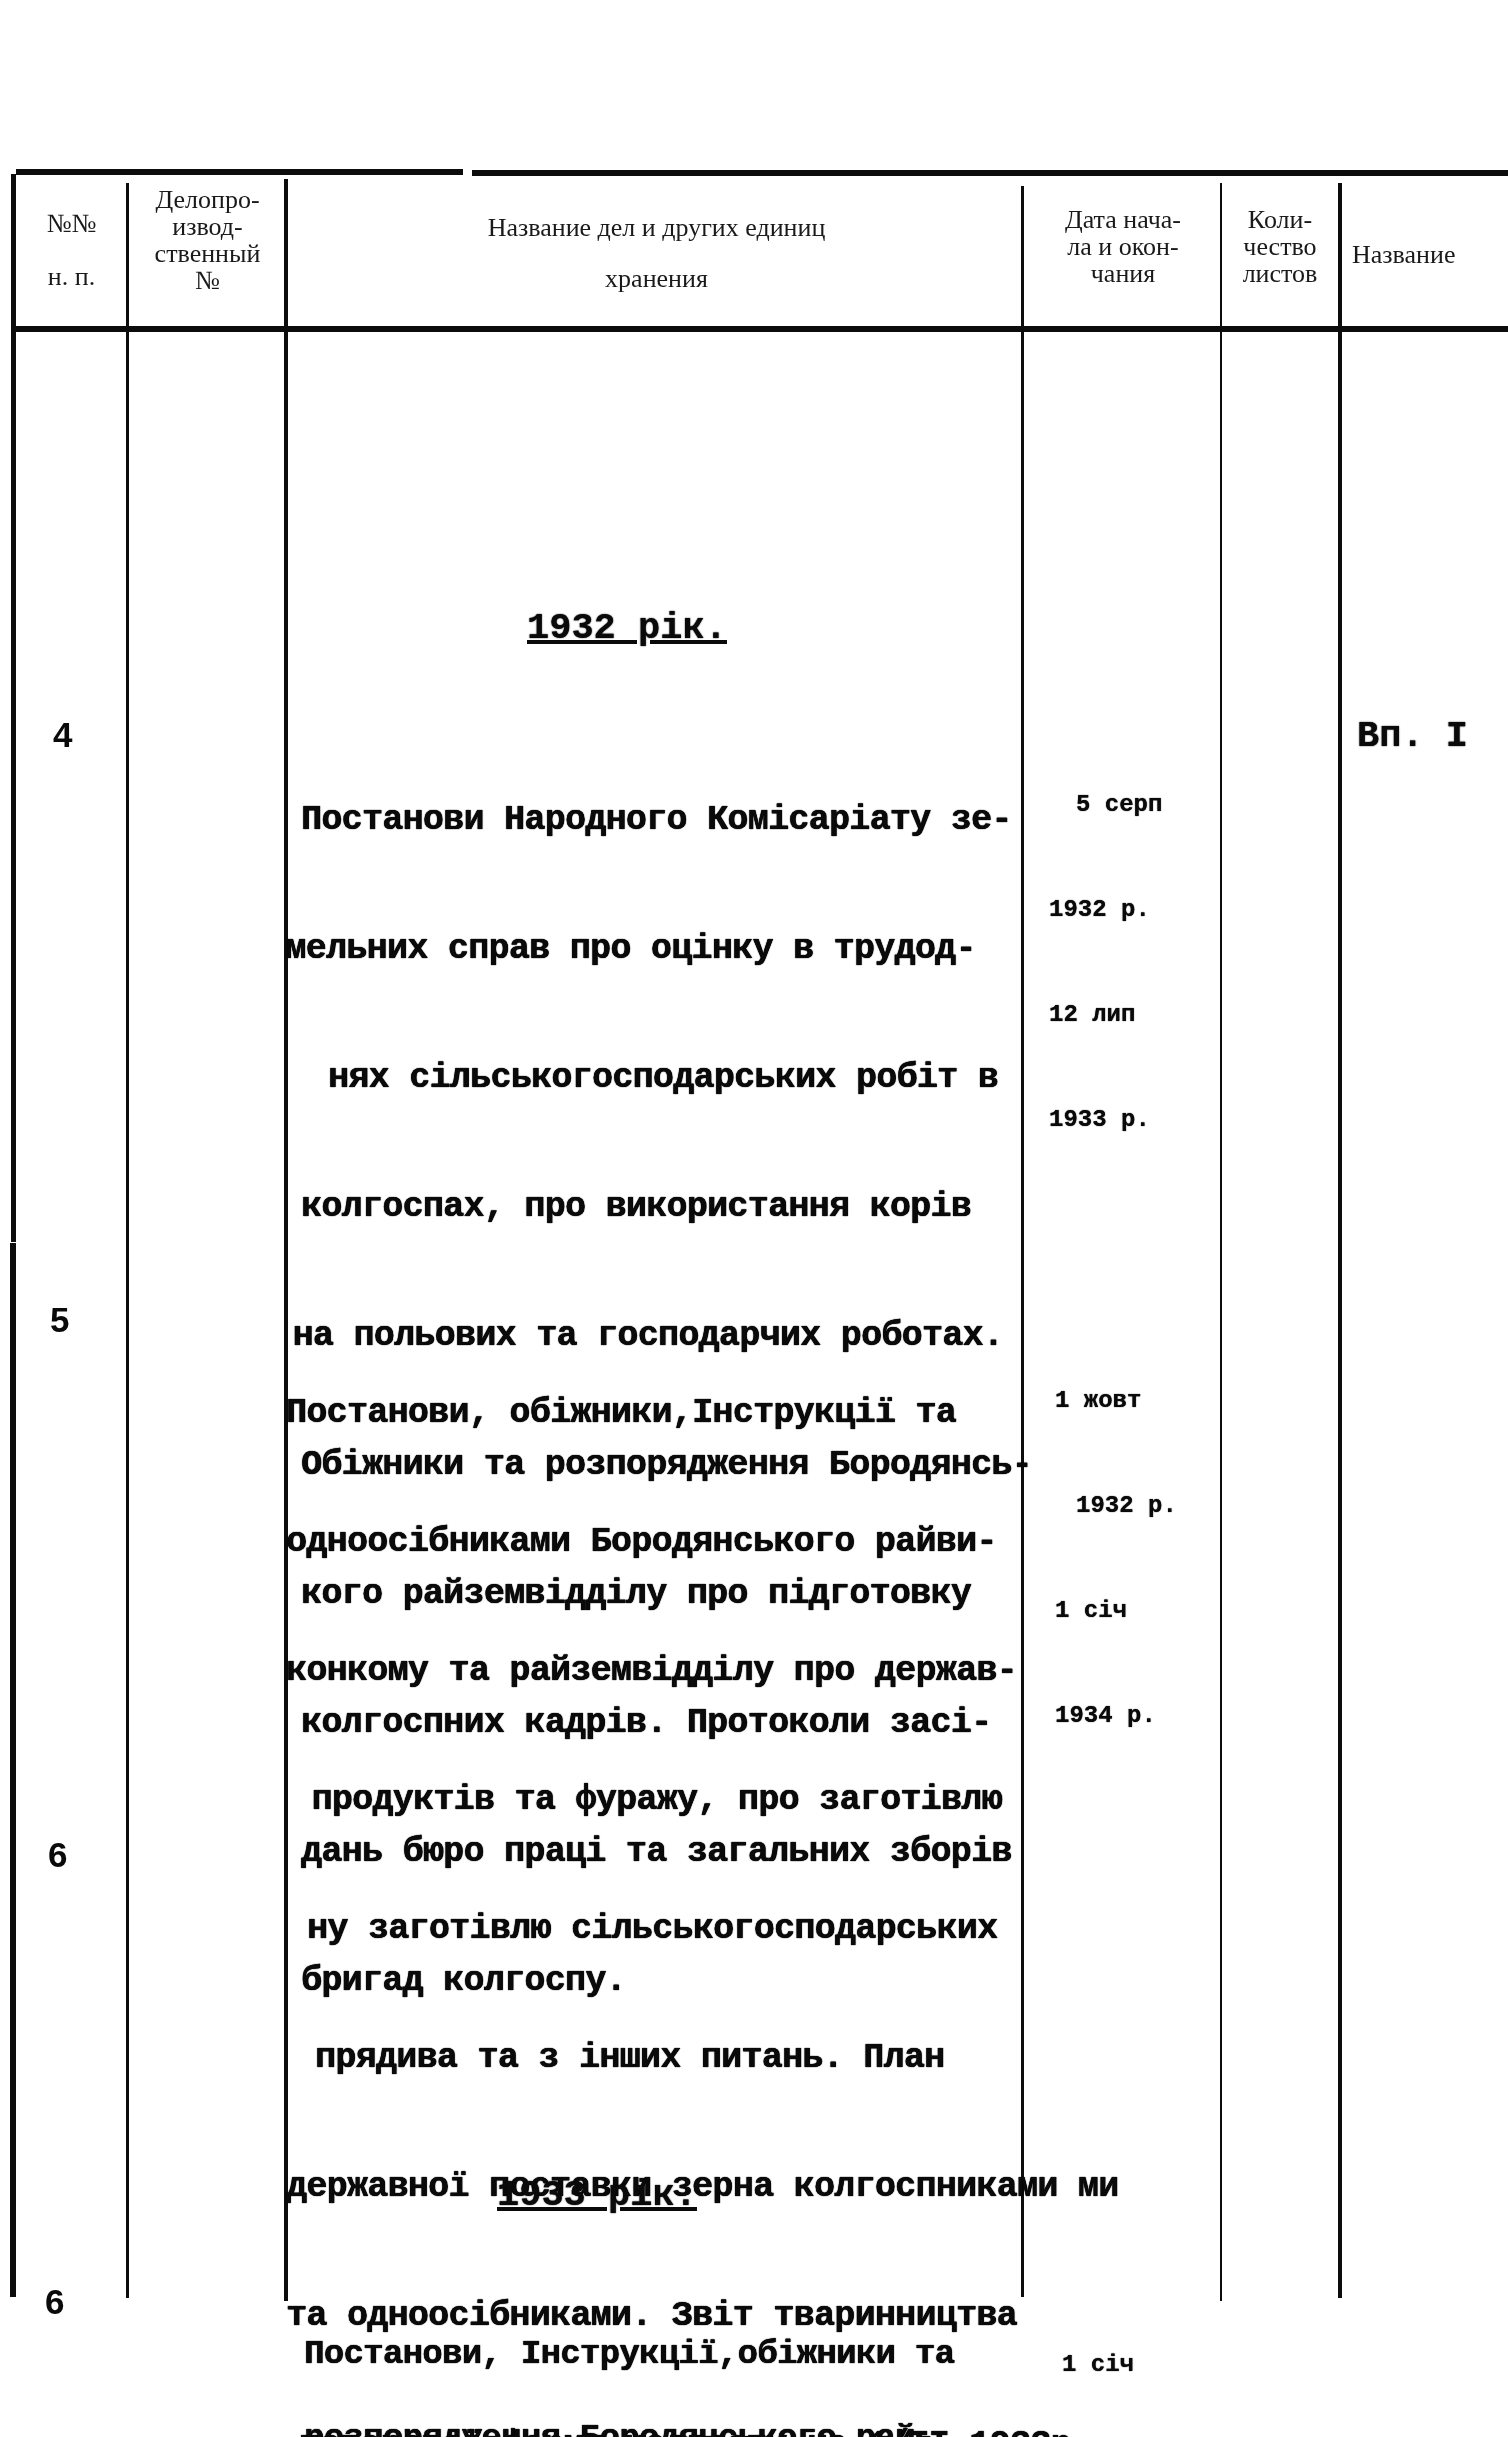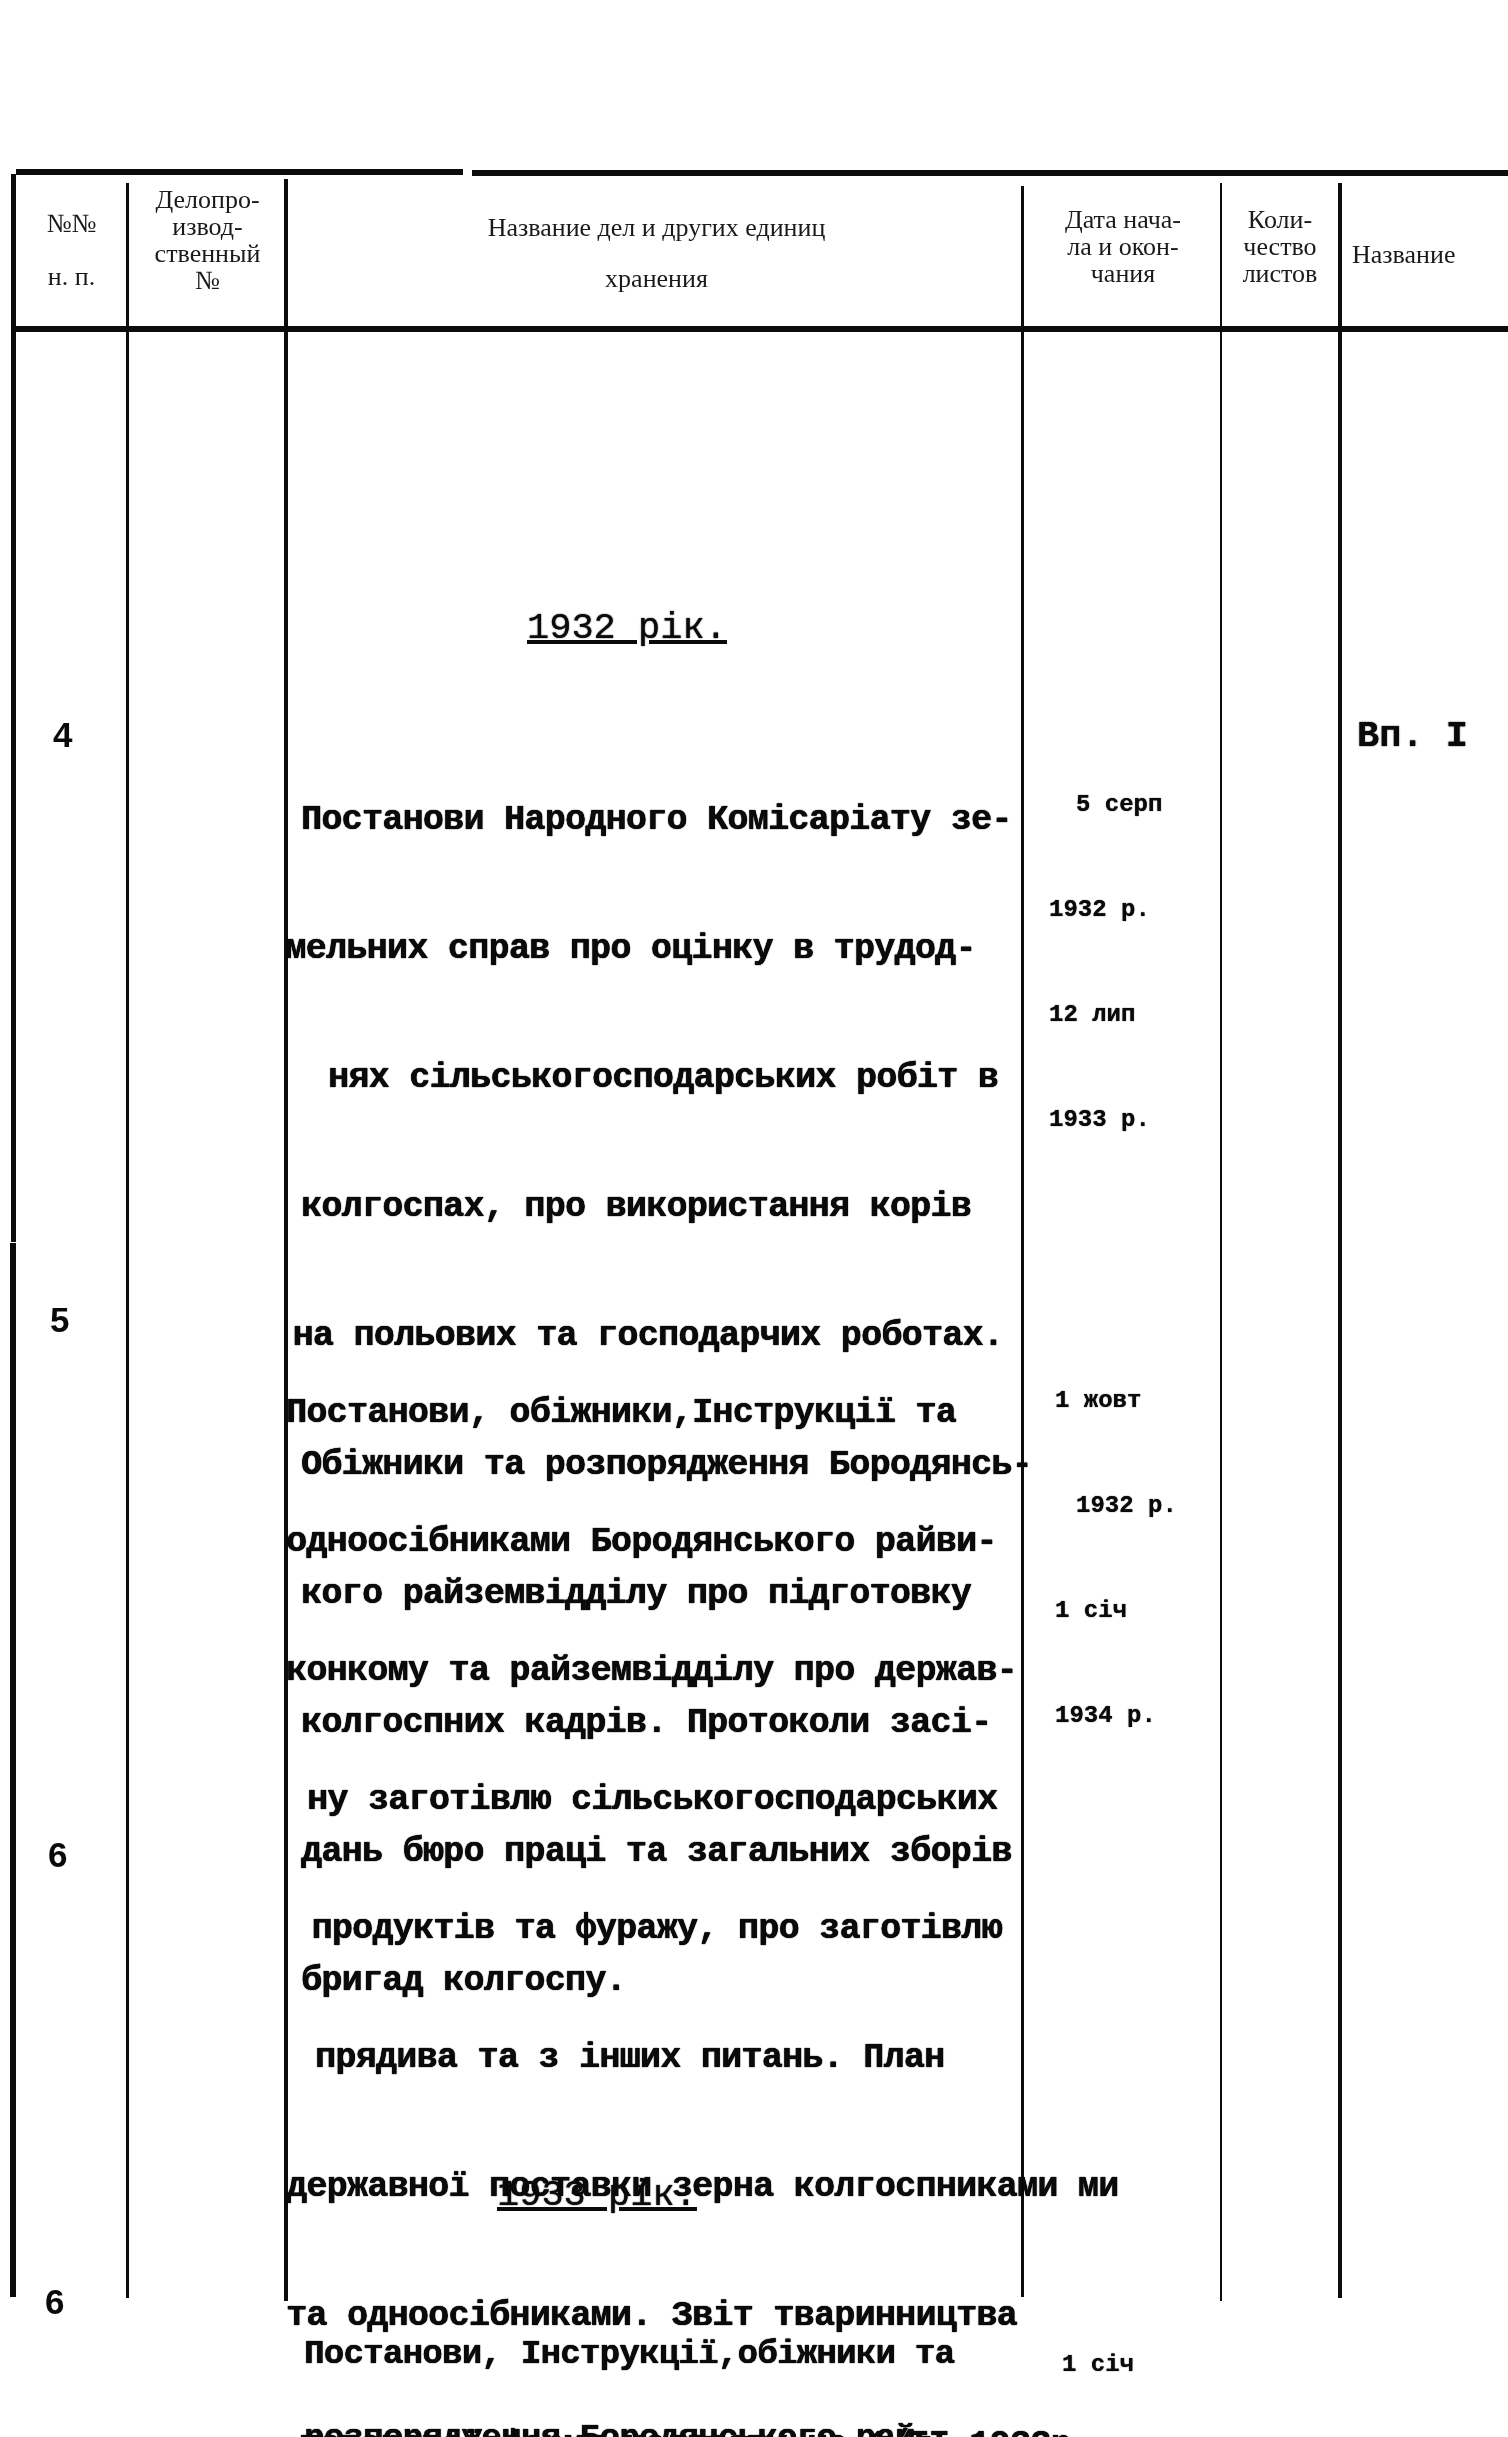--- a/index.html
+++ b/index.html
@@ -8,21 +8,21 @@
   .hline { position:absolute; background:#0c0c0c; }
   .vline { position:absolute; background:#0c0c0c; }
   .hdr { position:absolute; text-align:center; font-size:26px; line-height:27px; color:#1a1a1a; }
   .hdr-line { display:block; }
   .tw { position:absolute; font-family:"Liberation Mono", "DejaVu Sans Mono", monospace;
         font-weight:bold; color:#0a0a0a; font-size:35px; line-height:43px;
         letter-spacing:-0.7px; white-space:pre; text-shadow:0 0 1.1px #000, 0.4px 0.4px 0.7px #000; }
   .num { position:absolute; font-family:"Liberation Sans", "DejaVu Sans", sans-serif;
          font-weight:bold; font-size:35px; color:#0a0a0a; }
   .year { position:absolute; font-family:"Liberation Mono", "DejaVu Sans Mono", monospace;
-          font-weight:normal; font-size:37px; text-decoration:underline; text-decoration-thickness:4.3px;
+          font-weight:bold; font-size:37px; text-decoration:underline; text-decoration-thickness:4.3px;
           color:#0a0a0a; text-shadow:0 0 1.4px #000; white-space:pre; }
   .dates { position:absolute; font-family:"Liberation Mono", "DejaVu Sans Mono", monospace;
            font-weight:bold; font-size:24px; line-height:35px; white-space:pre; color:#0a0a0a;
            text-shadow:0 0 1.1px #000; }
   .mark { position:absolute; font-family:"Liberation Mono", "DejaVu Sans Mono", monospace;
           font-weight:bold; font-size:37px; color:#0a0a0a; text-shadow:0 0 1.4px #000; white-space:pre; }
   .dense { line-height:28px; font-size:34px; }
 </style>
 </head>
 <body>
@@ -88,22 +88,22 @@
   <div>12 лип</div>
   <div>1933 р.</div>
 </div>
 <div class="mark" style="left:1357px; top:715px;">Вп. I</div>
 
 <div class="num" style="left:50px; top:1300px;">5</div>
 <div class="tw" style="left:286px; top:1306px;">
   <div>Постанови, обіжники,Інструкції та</div>
   <div>одноосібниками Бородянського райви-</div>
   <div>конкому та райземвідділу про держав-</div>
+  <div style="margin-left:25.5px;">продуктів та фуражу, про заготівлю</div>
   <div style="margin-left:21px;">ну заготівлю сільськогосподарських</div>
-  <div style="margin-left:25.5px;">продуктів та фуражу, про заготівлю</div>
   <div style="margin-left:29px;">прядива та з інших питань. План</div>
   <div>державної поставки зерна колгоспниками ми</div>
   <div>та одноосібниками. Звіт тваринництва</div>
   <div style="margin-left:-7px;">-товарової ферми колгоспу на 1/II-1933р.</div>
 </div>
 <div class="dates" style="left:1055px; top:1313px;">
   <div>1 жовт</div>
   <div style="padding-left:21px;">1932 р.</div>
   <div>1 січ</div>
   <div>1934 р.</div>

